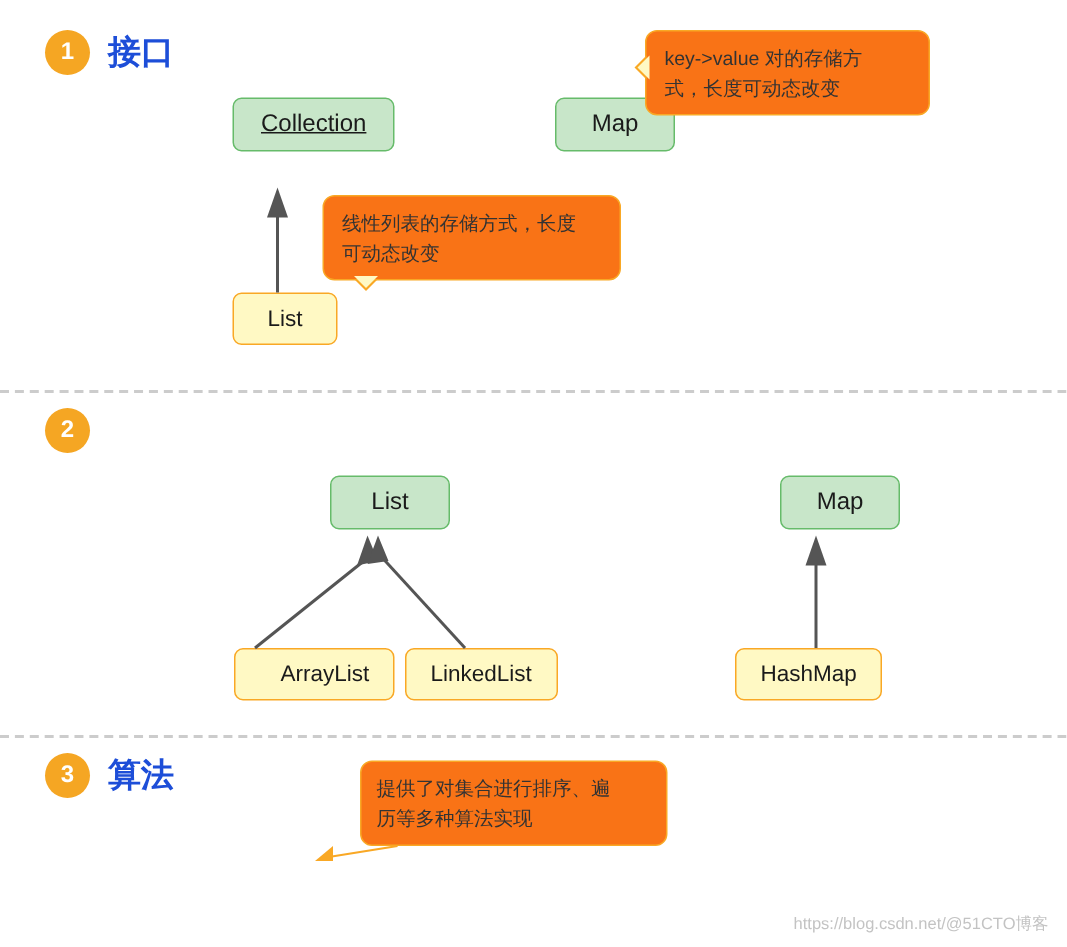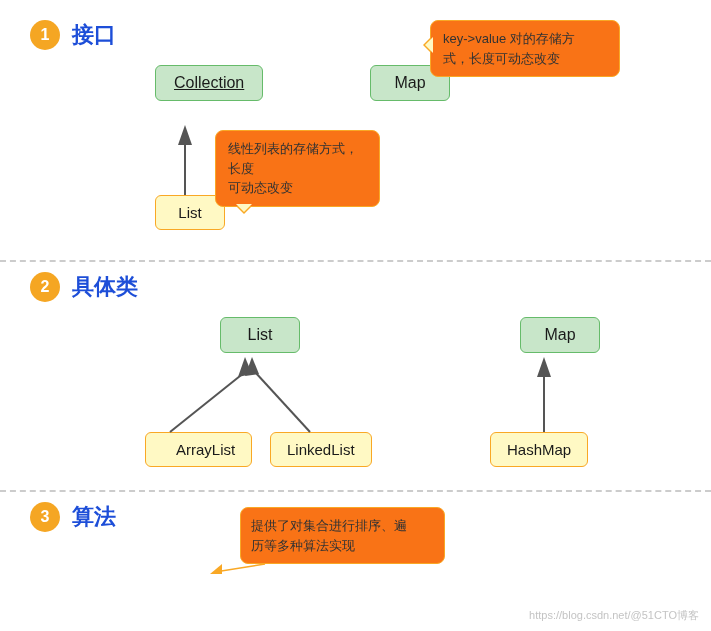--- a/index.html
+++ b/index.html
@@ -166,21 +166,21 @@
       left: 370px;
     }
     .s1-list {
       position: absolute;
       top: 195px;
       left: 155px;
     }
     .s1-bubble1 {
       top: 130px;
       left: 215px;
-      width: 165px;
+      width: 199px;
     }
     .s1-bubble2 {
       top: 20px;
       left: 430px;
       width: 190px;
     }
 
     
     .s2-list {
       position: absolute;
@@ -188,21 +188,21 @@
       left: 220px;
     }
     .s2-map {
       position: absolute;
       top: 55px;
       left: 520px;
     }
     .s2-arraylist {
       position: absolute;
       top: 170px;
-      left: 145px;
+      left: 156px;
       padding-left: 30px;
     }
     .s2-linkedlist {
       position: absolute;
       top: 170px;
       left: 270px;
     }
     .s2-hashmap {
       position: absolute;
       top: 170px;
@@ -255,21 +255,20 @@
 可动态改变</div>
 
     
     <div class="bubble bubble-left s1-bubble2">key-&gt;value 对的存储方
 式，长度可动态改变</div>
   </div>
 
   <div class="section2">
     <div class="section-badge">
       <div class="badge-circle">2</div>
-      <span class="section-title">具体类</span>
     </div>
 
     
     <div class="green-box s2-list">List</div>
 
     
     <div class="green-box s2-map">Map</div>
 
     
     <div class="yellow-box s2-arraylist">ArrayList</div>

